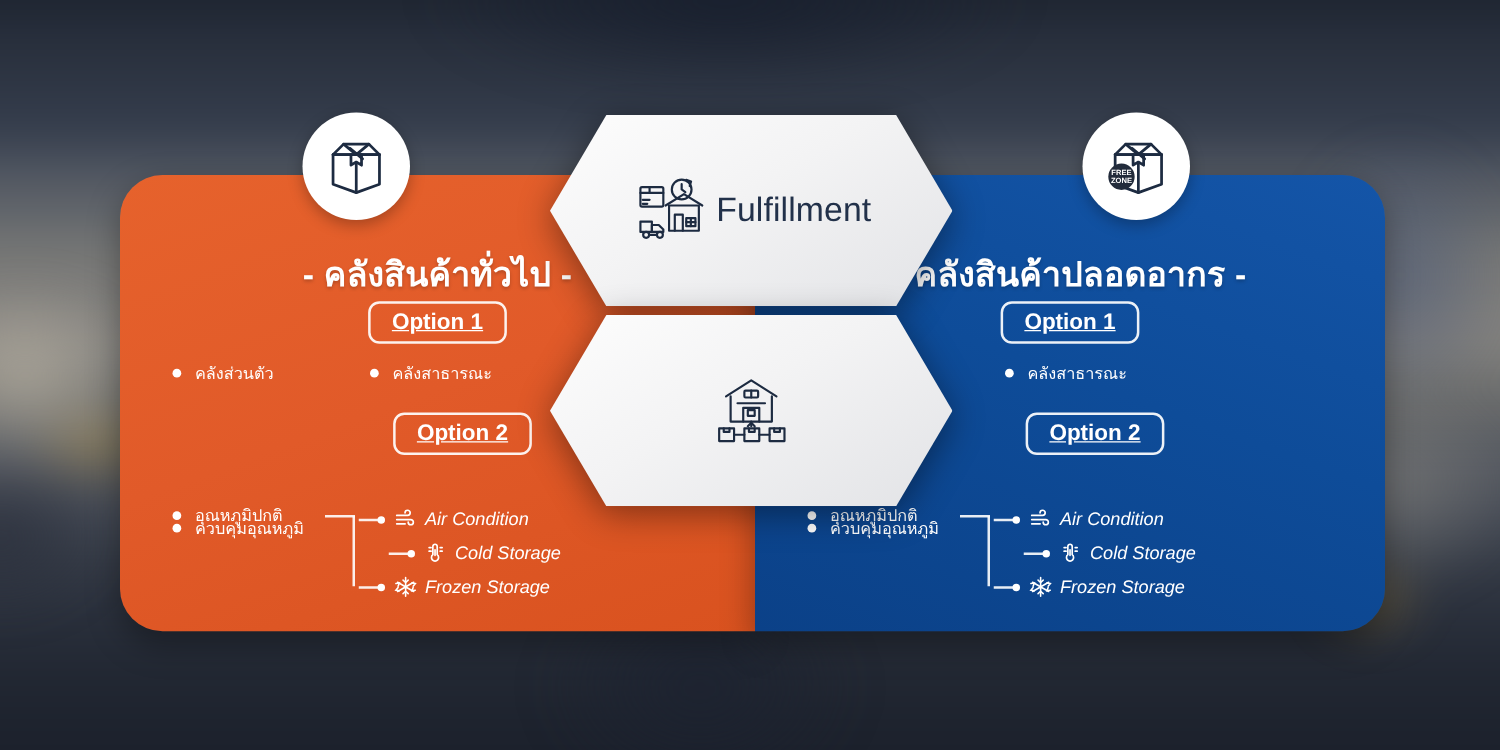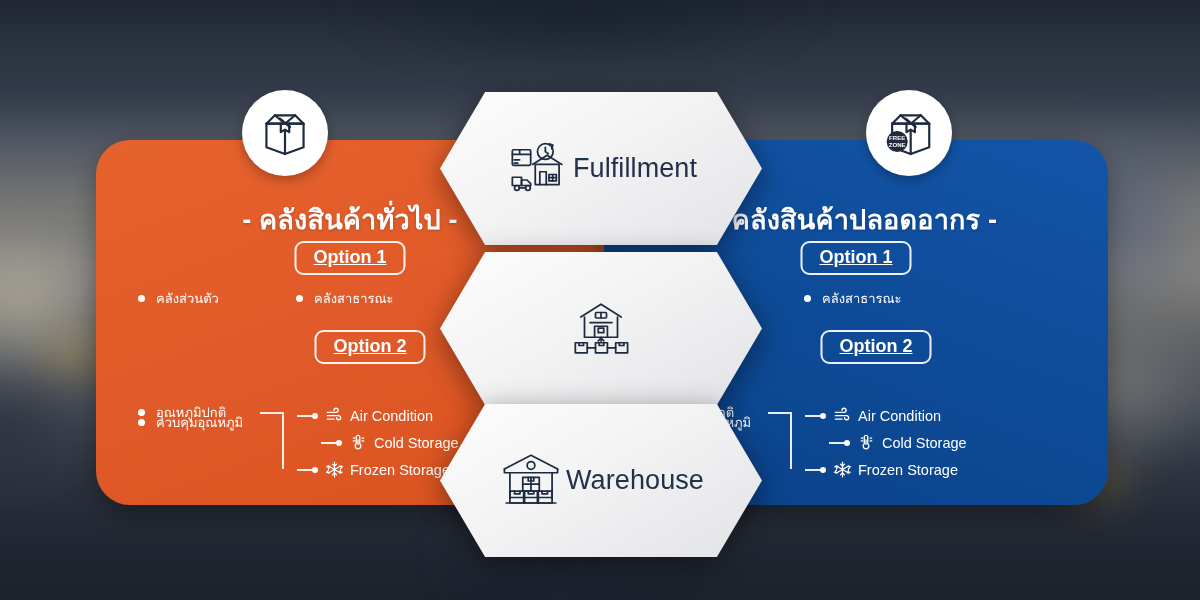--- a/index.html
+++ b/index.html
@@ -166,26 +166,27 @@
     background: rgba(255,255,255,.9);
   }
   .subtree .stub {
     position: absolute;
     left: -22px; top: 8px;
     width: 24px; height: 2px;
     background: rgba(255,255,255,.9);
   }
   .sub-item {
     position: absolute;
-    left: 15px;
+    left: 5px;
     display: flex;
     align-items: center;
     color: #ffffff;
     font-size: 14.5px;
     white-space: nowrap;
+    font-style: italic;
   }
   .sub-item .branch {
     width: 16px; height: 2px;
     background: rgba(255,255,255,.9);
     flex: none;
   }
   .sub-item .node {
     width: 6px; height: 6px;
     border-radius: 50%;
     background: #ffffff;
@@ -450,35 +451,15 @@
           <path d="M33 44l3-3 3 3"></path>
           <rect x="8" y="46" width="13" height="11"></rect>
           <rect x="30" y="46" width="13" height="11"></rect>
           <rect x="52" y="46" width="13" height="11"></rect>
           <path d="M12 46v3h5v-3M34 46v3h5v-3M56 46v3h5v-3"></path>
           <path d="M21 51.5h9M43 51.5h9"></path>
         </svg>
       </div>
     </div>
 
-    <div class="hex hex-3">
-      <div class="hex-shape"></div>
-      <div class="hex-inner">
-        <svg viewBox="0 0 72 62" fill="none" stroke="#1d2b41" stroke-width="1.9" stroke-linejoin="round" stroke-linecap="round">
-          <path d="M7 18 36 3l29 15"></path>
-          <path d="M7 18v4h58v-4"></path>
-          <path d="M13 22v28M59 22v28"></path>
-          <circle cx="36" cy="14" r="4.2"></circle>
-          <rect x="27" y="27" width="18" height="15"></rect>
-          <path d="M33 27v4h6v-4M27 34.5h18M36 27v15"></path>
-          <rect x="13" y="42" width="16" height="13"></rect>
-          <rect x="28" y="42" width="16" height="13"></rect>
-          <rect x="43" y="42" width="16" height="13"></rect>
-          <path d="M18 42v3h6v-3M33 42v3h6v-3M48 42v3h6v-3"></path>
-          <path d="M13 49h46"></path>
-          <path d="M9 55h54"></path>
-        </svg>
-        <div class="hex-label">Warehouse</div>
-      </div>
-    </div>
   </div>
 
 </div>
 
 </body></html>

